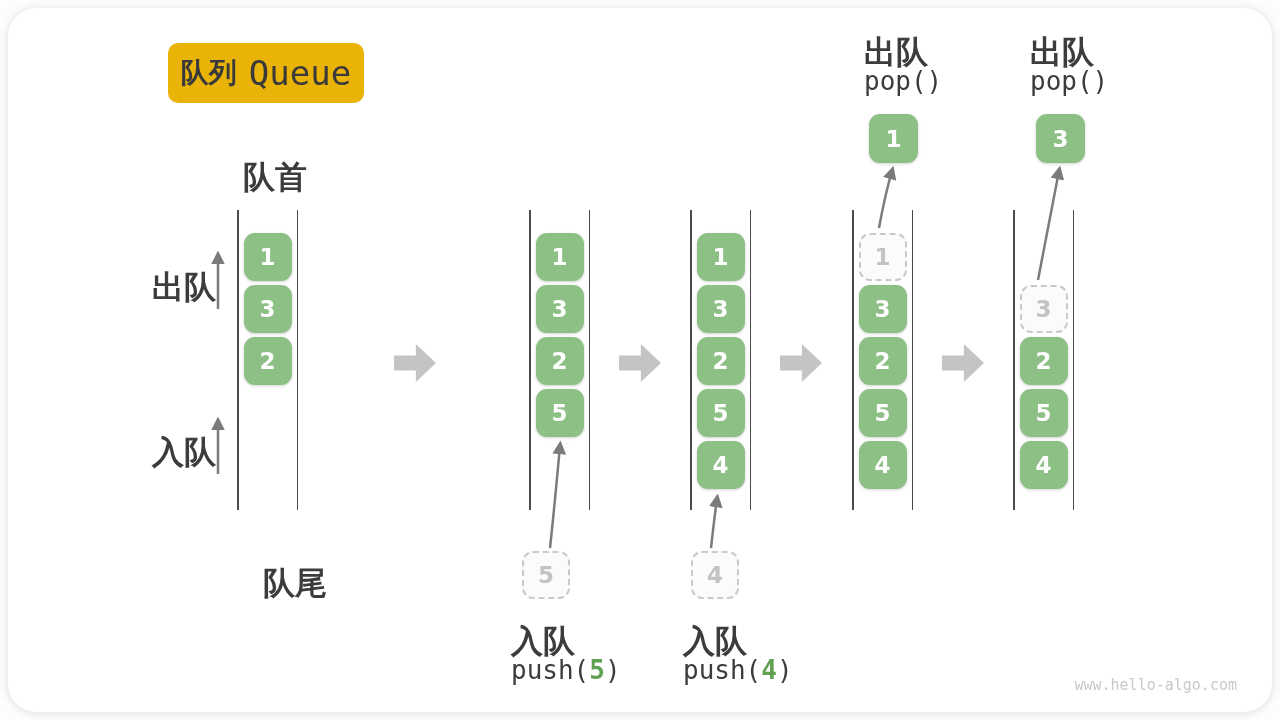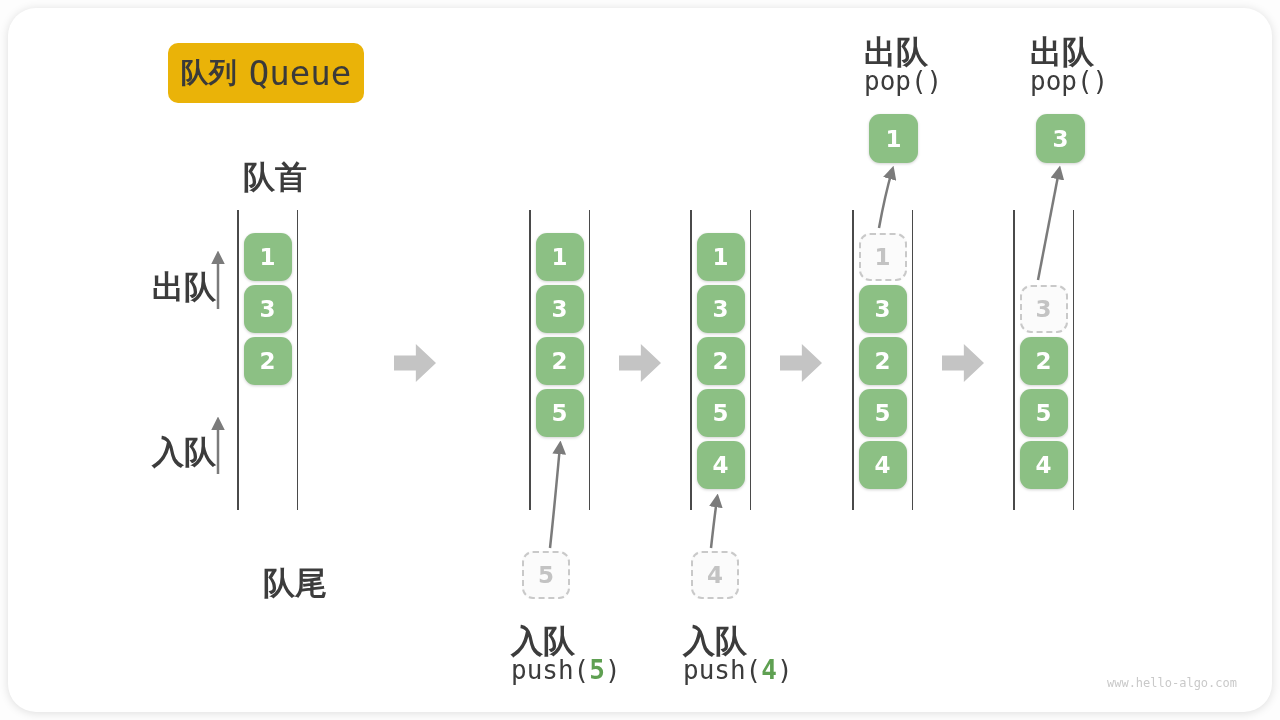--- a/index.html
+++ b/index.html
@@ -52,21 +52,21 @@
     font-family:"DejaVu Sans", sans-serif; font-weight:700; font-size:23px;
   }
   
   .block-arrow{
     position:absolute; top:344px; width:42px; height:38px; background:#c4c4c4;
     clip-path:polygon(0 30%, 52% 30%, 52% 0%, 100% 50%, 52% 100%, 52% 70%, 0 70%);
   }
   .arrows-overlay{position:absolute; left:0; top:0; width:1280px; height:720px; pointer-events:none;}
   .watermark{
     position:absolute; top:676px; right:43px;
-    font-family:"DejaVu Sans Mono", monospace; font-size:12px; color:#c9c9c9;
+    font-family:"DejaVu Sans Mono", monospace; font-size:15px; color:#c9c9c9;
   }
 </style>
 </head>
 <body>
 
 <div class="canvas">
   <div class="card"></div>
 
   <div class="title-badge">
     <span class="title-zh">队列</span>

